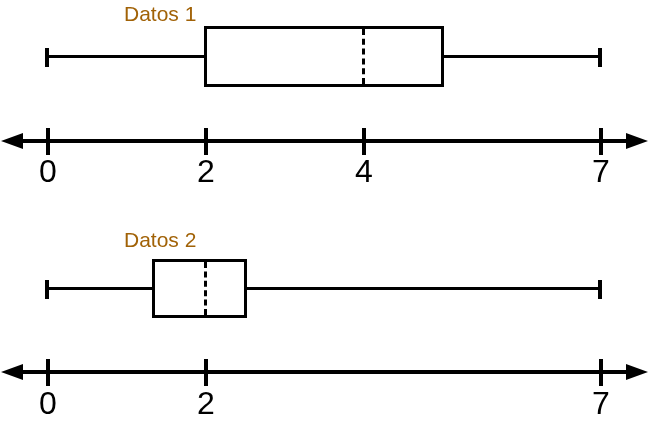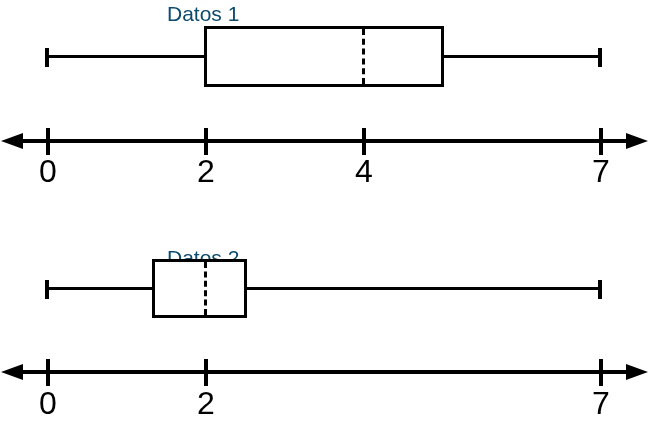--- a/index.html
+++ b/index.html
@@ -9,23 +9,22 @@
     font-family: "Liberation Sans", sans-serif;
     color: #000000;
     position: relative;
     overflow: hidden;
   }
   .figure { position: absolute; inset: 0; }
   .plot-title {
     position: absolute;
     font-size: 21px;
     line-height: 24px;
-    color: #0c4a6e;
+    color: #a16207;
     white-space: nowrap;
-    margin-left: 43px;
   }
   .hline { position: absolute; background: #000; height: 3px; }
   .axis-line { position: absolute; background: #000; height: 4px; }
   .vcap { position: absolute; background: #000; width: 4px; height: 19px; }
   .tick { position: absolute; background: #000; width: 4px; height: 27px; }
   .iqr-box {
     position: absolute;
     border: 3px solid #000;
     background: #fff;
     box-sizing: border-box;
@@ -83,21 +82,21 @@
       <div class="tick" style="left:599px; top:128px;"></div>
 
       <div class="tick-label" style="left:48px; top:154px;">0</div>
       <div class="tick-label" style="left:206px; top:154px;">2</div>
       <div class="tick-label" style="left:364px; top:154px;">4</div>
       <div class="tick-label" style="left:601px; top:154px;">7</div>
     </div>
   </section>
 
   <section>
-    <div class="plot-title" style="left:124px; top:246px;">Datos 2</div>
+    <div class="plot-title" style="left:124px; top:228px;">Datos 2</div>
 
     <div class="hline" style="left:47px; top:287px; width:107px;"></div>
     <div class="hline" style="left:244px; top:287px; width:357px;"></div>
     <div class="vcap" style="left:45px; top:280px;"></div>
     <div class="vcap" style="left:598px; top:280px;"></div>
 
     <div class="iqr-box" style="left:152px; top:259px; width:95px; height:59px;"></div>
     <div class="median" style="left:204px; top:262px; height:53px;"></div>
 
     <div>

